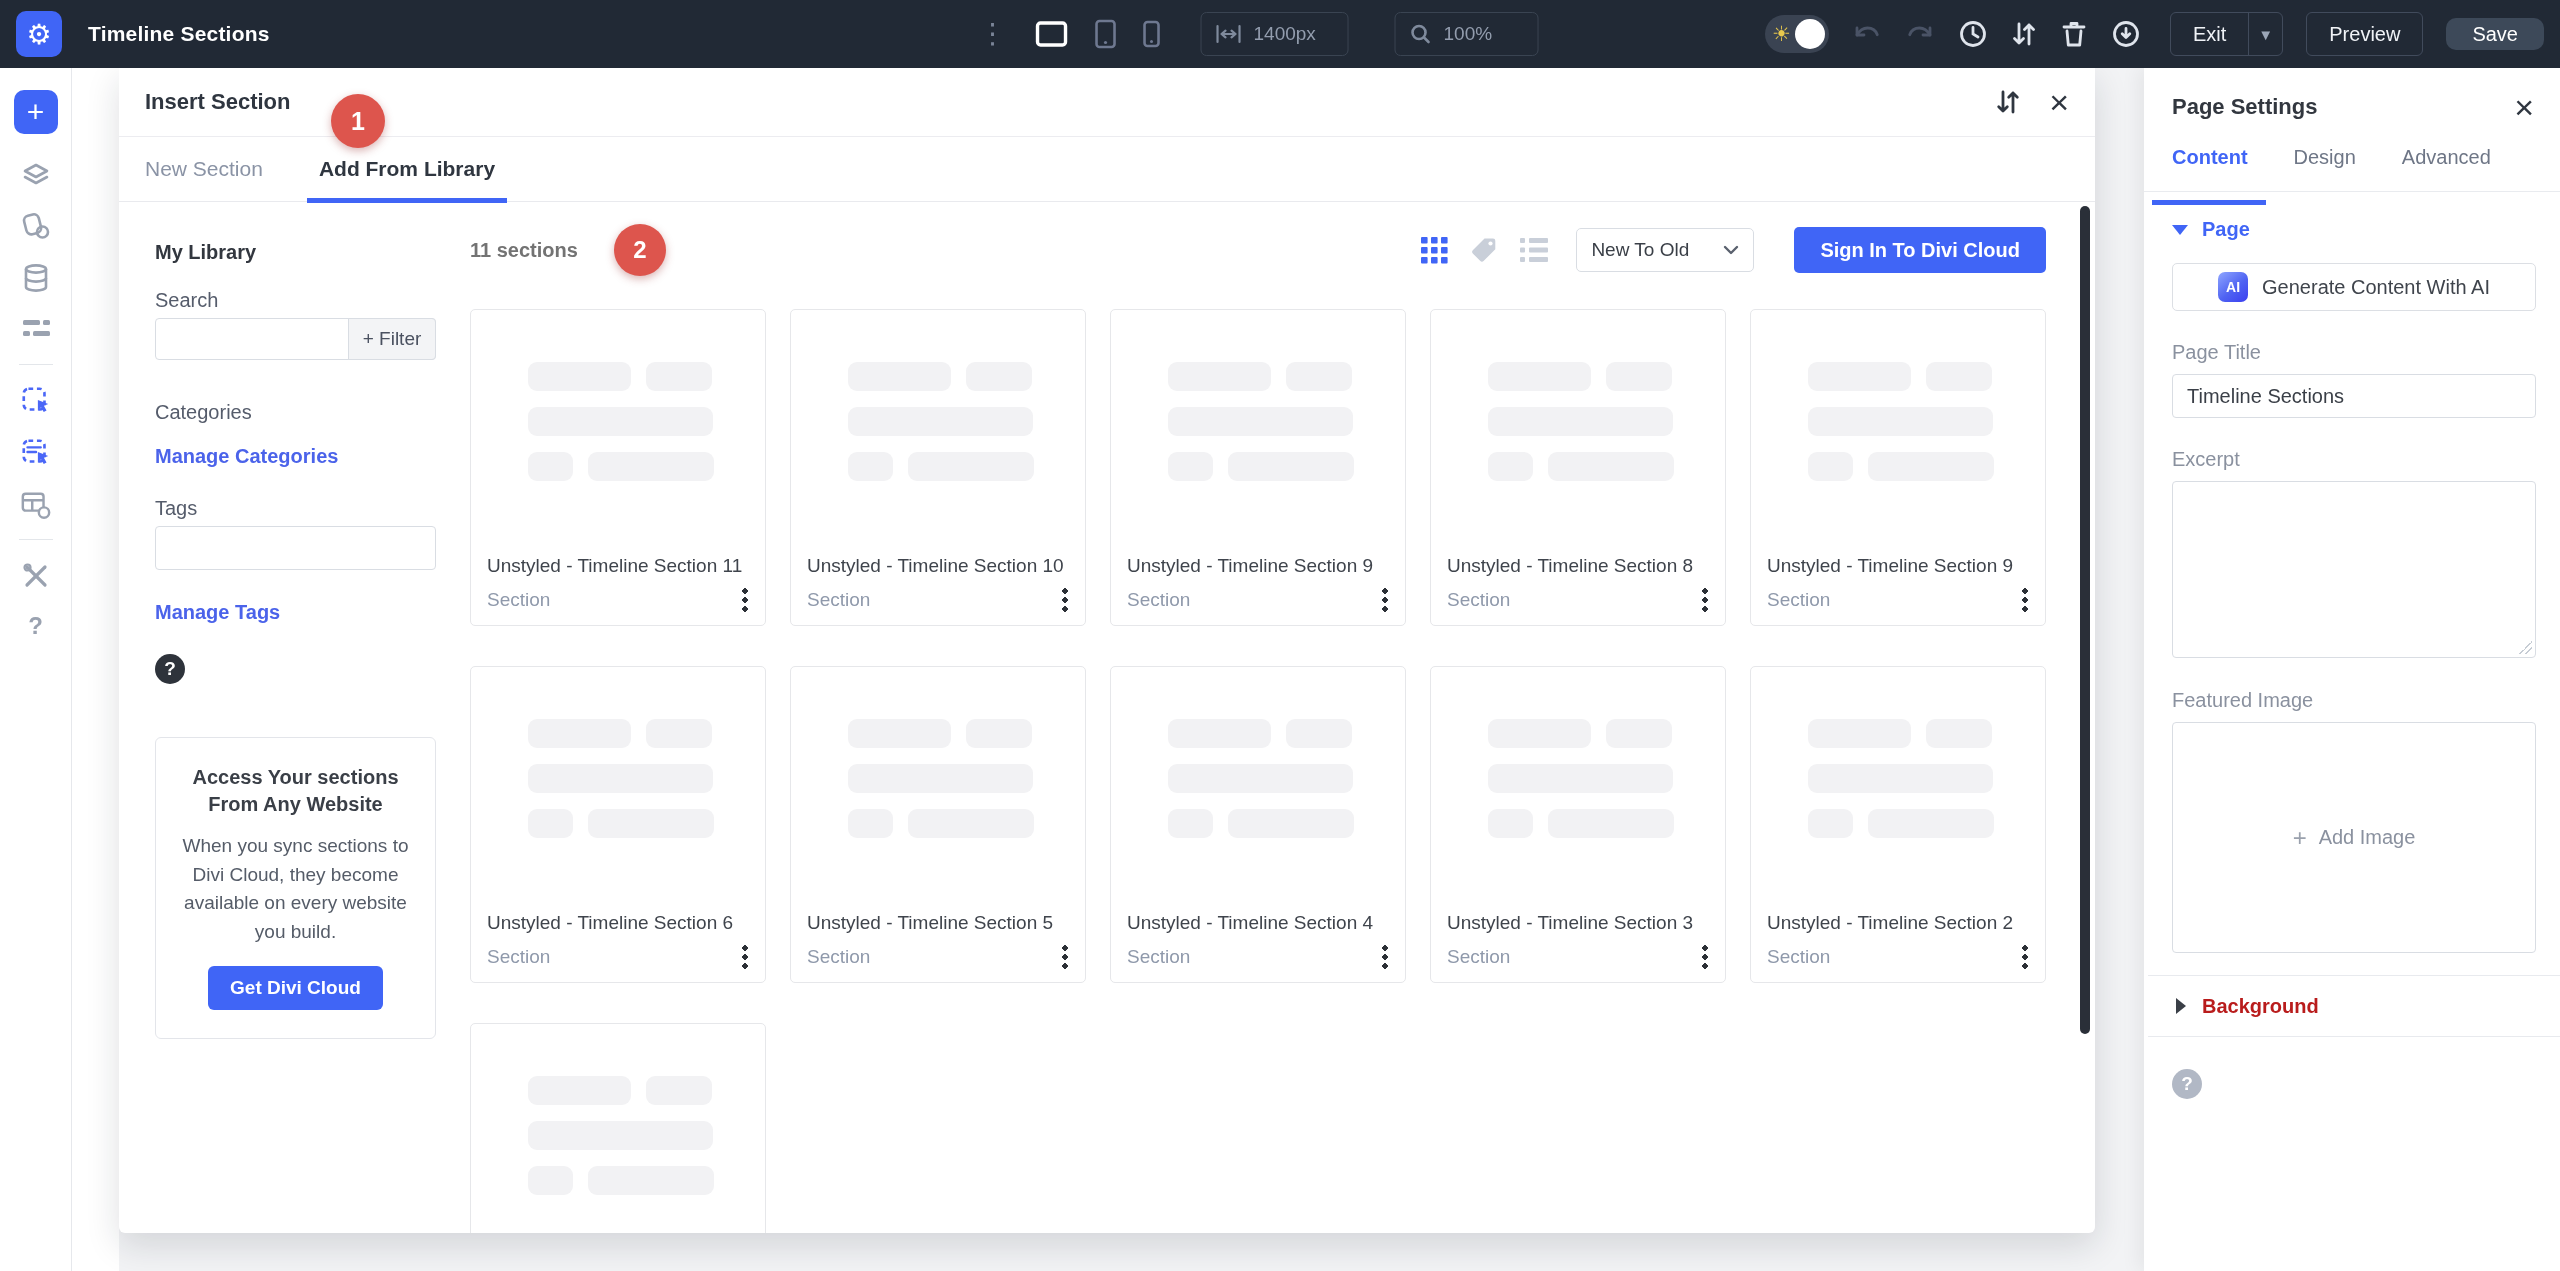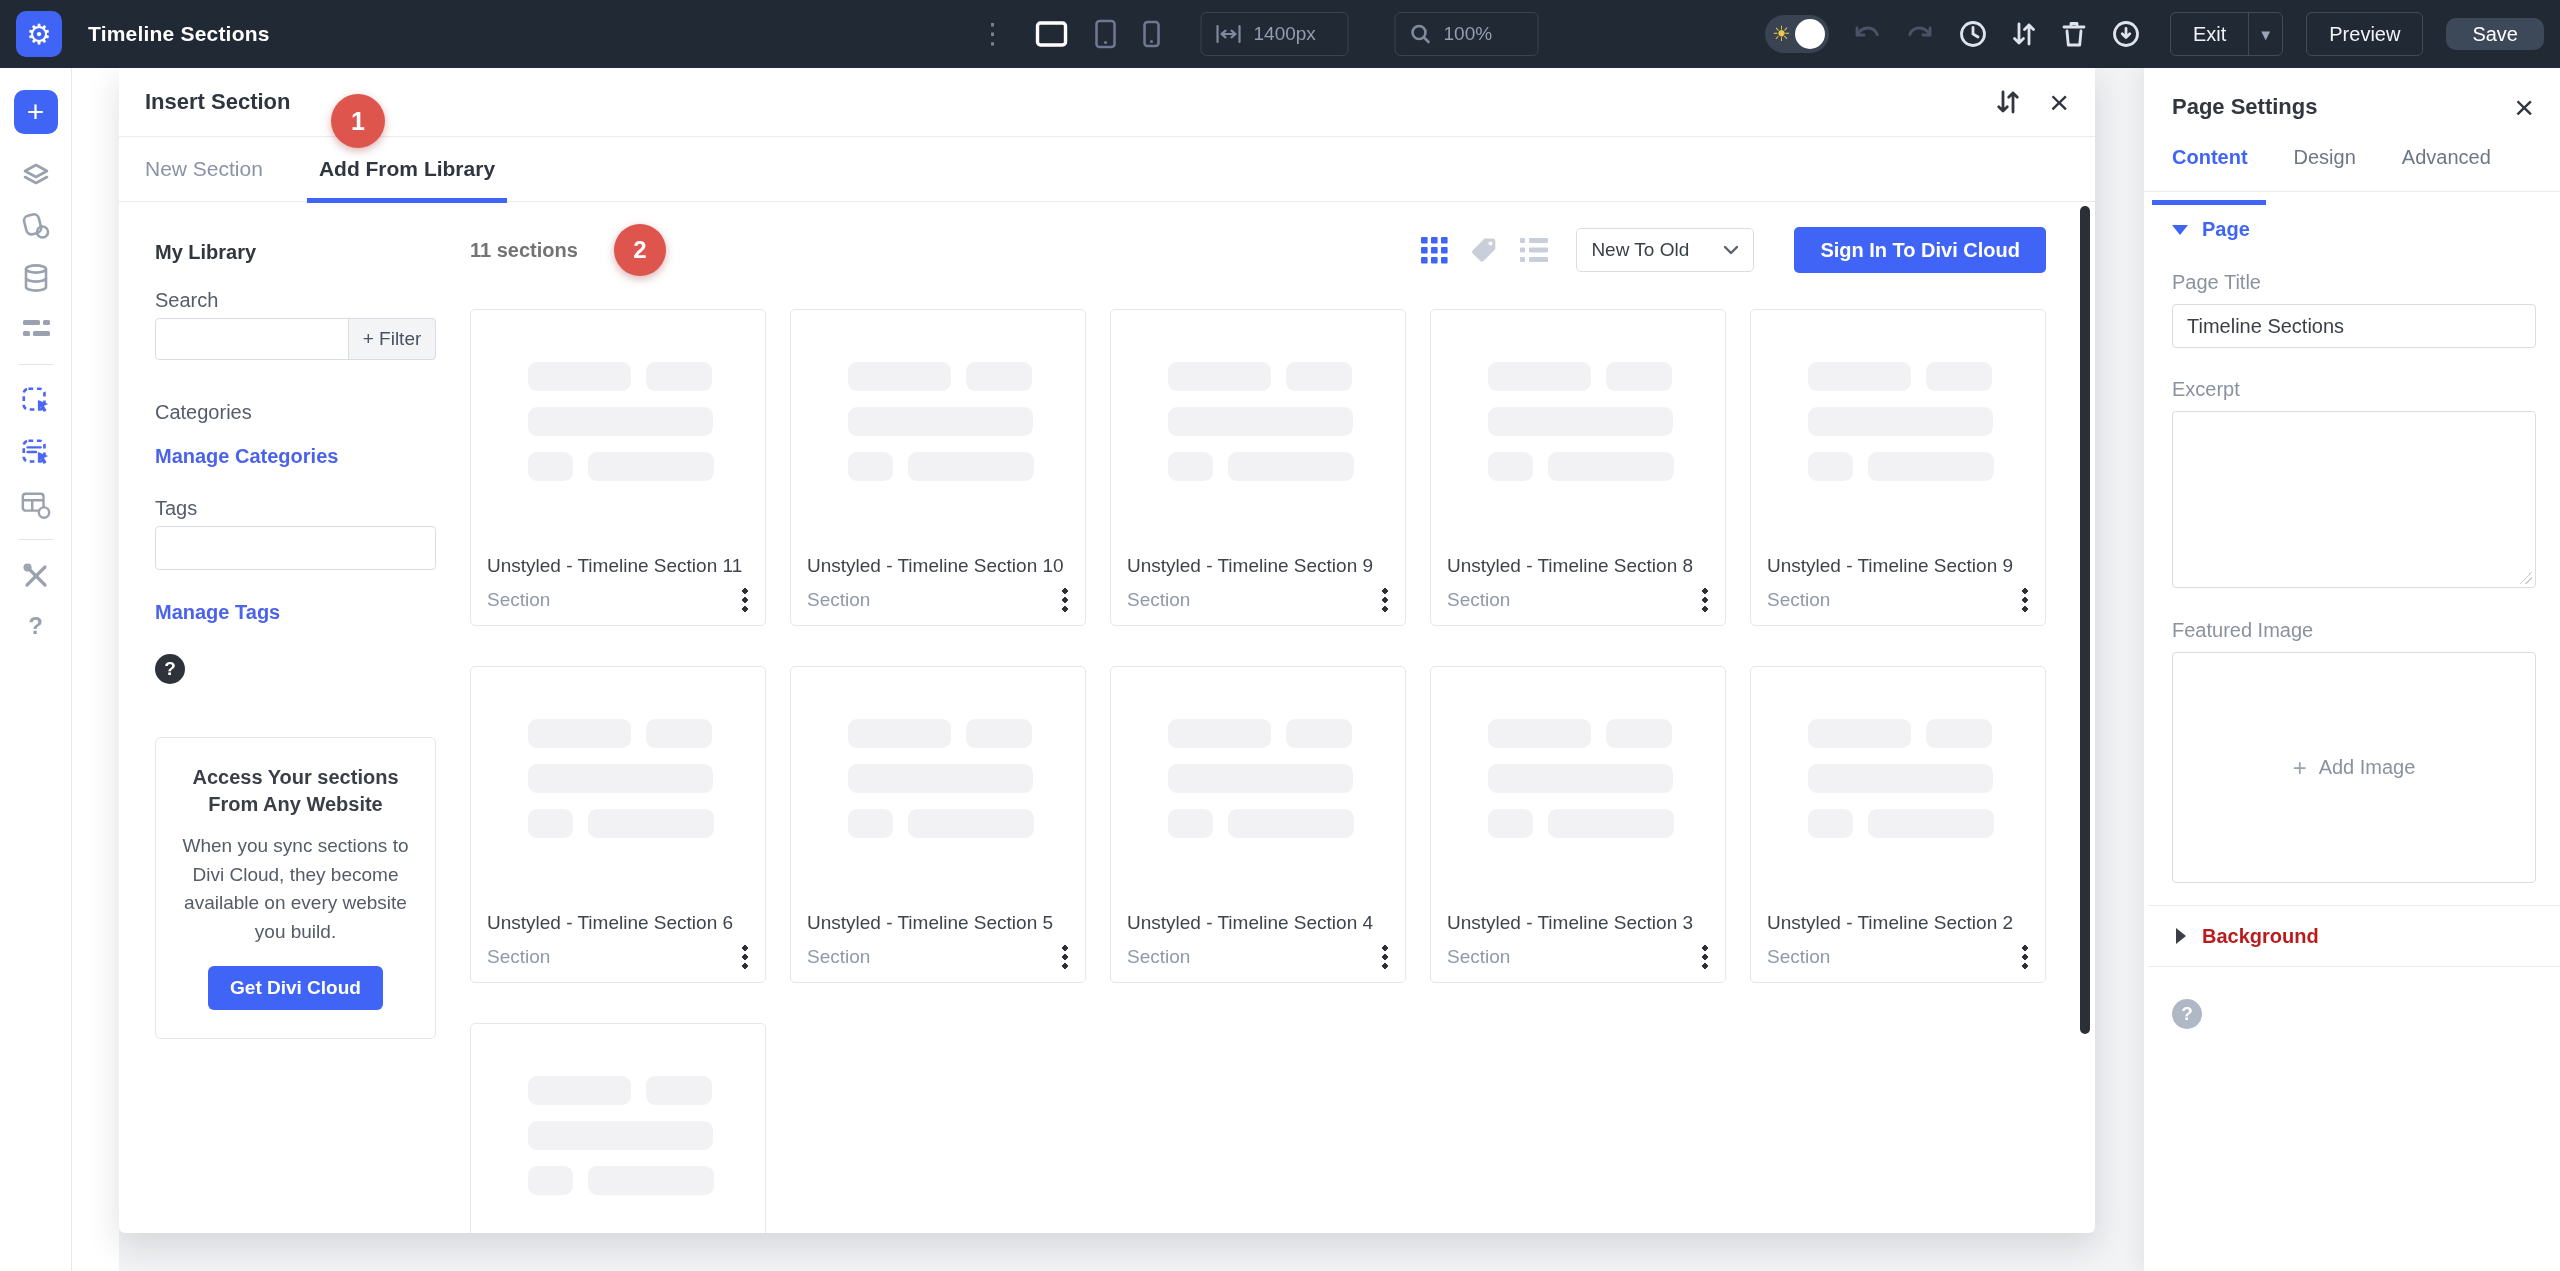--- a/index.html
+++ b/index.html
@@ -580,20 +580,24 @@
       <span class="ptab active">Content</span>
       <span class="ptab">Design</span>
       <span class="ptab">Advanced</span>
     </div>
 
     <div class="group-head">
       <span class="tri-down"></span>
       <span class="group-label">Page</span>
     </div>
 
+    <div class="ai-btn">
+      <span class="ai-badge">AI</span>
+      <span class="ai-text">Generate Content With AI</span>
+    </div>
 
     <div class="p-label">Page Title</div>
     <input class="p-input" value="Timeline Sections" style="">
 
     <div class="p-label">Excerpt</div>
     <div class="ta-wrap">
       <textarea class="p-textarea" style=""></textarea>
       <span class="ta-grip"></span>
     </div>
 

